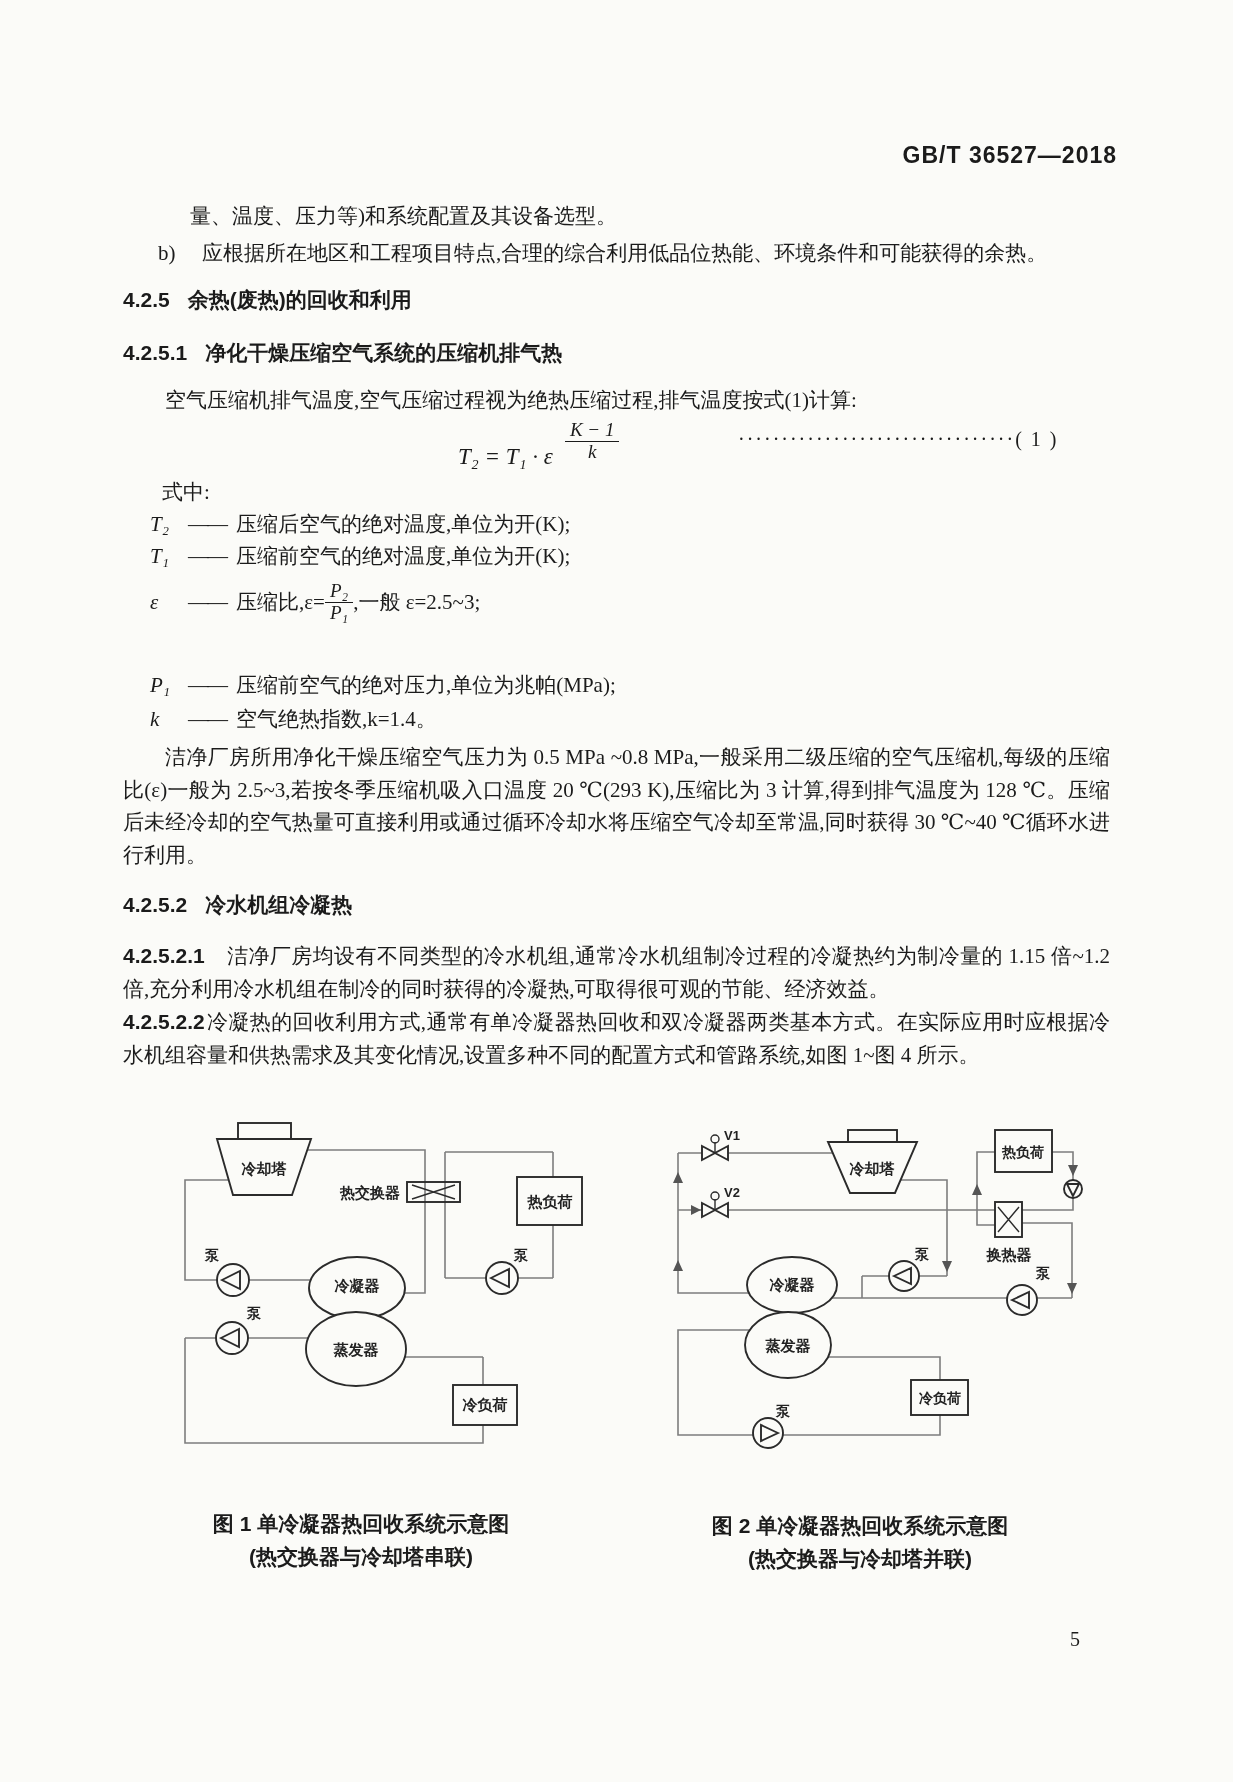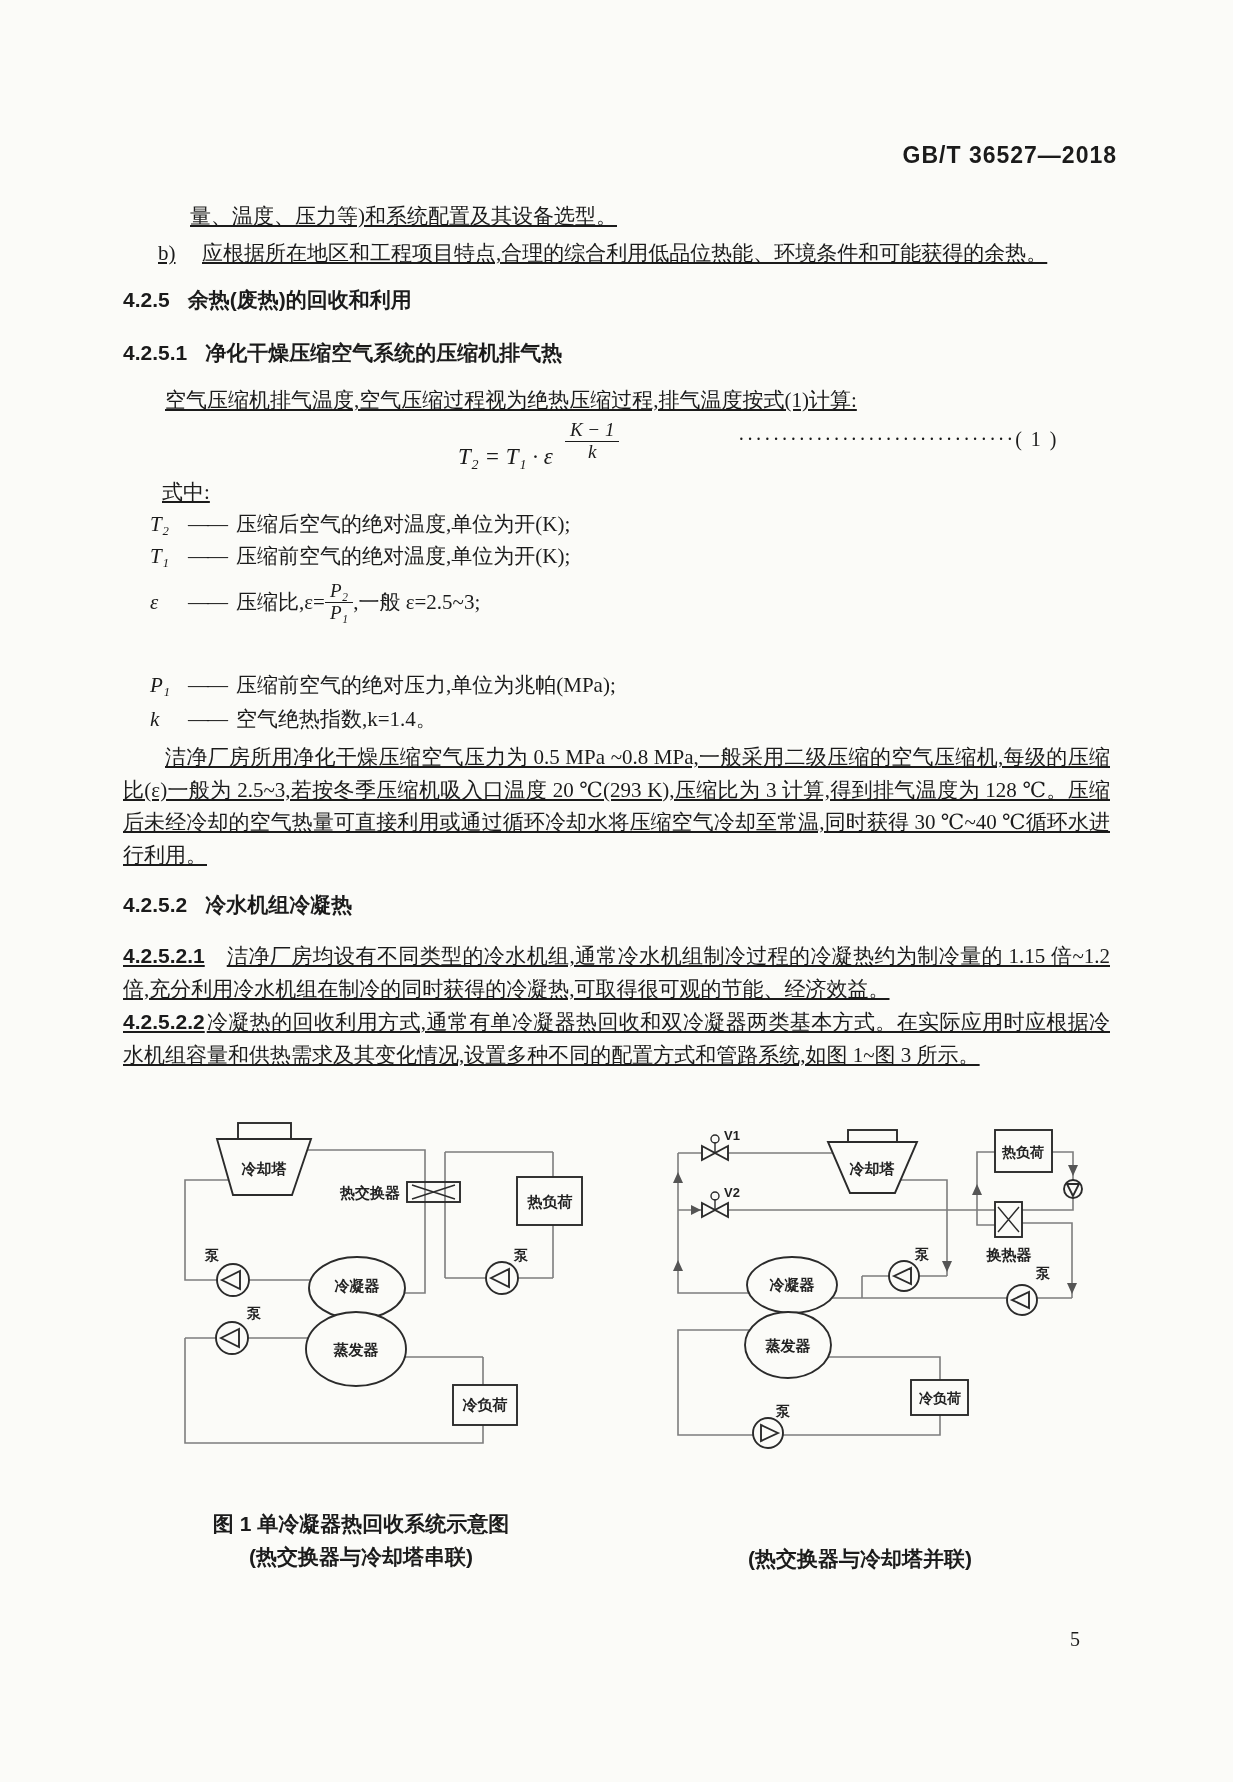--- a/index.html
+++ b/index.html
@@ -6,21 +6,21 @@
   .page{
     position:relative; width:1233px; height:1782px; margin:0 auto;
     background:#fbfbf8; color:#1b1b1b; overflow:hidden;
     font-family:"Liberation Serif","DejaVu Serif",serif;
   }
   .abs{position:absolute;}
   .hdr{
     font-family:"Liberation Sans","DejaVu Sans",sans-serif;
     font-weight:bold; font-size:23px; letter-spacing:1px;
   }
-  .body-text{font-size:21px; line-height:32.5px;text-decoration:underline;}
+  .body-text{font-size:21px; line-height:32.5px;}
   .just{text-align:justify; text-justify:inter-character;}
   .heading{
     font-family:"Liberation Sans","DejaVu Sans",sans-serif;
     font-weight:bold; font-size:21px;
   }
   .heading .num{margin-right:18px;}
   .def-row{position:absolute; left:150px; font-size:21px; white-space:nowrap;}
   .def-row .sym{display:inline-block; width:38px; font-style:italic;}
   .def-row .ddash{margin-right:10px; letter-spacing:-2px;}
   .frac{display:inline-block; vertical-align:middle; text-align:center; line-height:1.1;}
@@ -102,21 +102,21 @@
 
   <div class="abs heading" style="left:123px; top:891px;">
     <span class="num">4.2.5.2</span><span>冷水机组冷凝热</span>
   </div>
 
   <div class="abs body-text just" style="left:123px; top:940px; width:987px;">
     <span class="heading" style="margin-right:22px;">4.2.5.2.1</span><span>洁净厂房均设有不同类型的冷水机组,通常冷水机组制冷过程的冷凝热约为制冷量的 1.15 倍~1.2 倍,充分利用冷水机组在制冷的同时获得的冷凝热,可取得很可观的节能、经济效益。</span>
   </div>
 
   <div class="abs body-text just" style="left:123px; top:1006px; width:987px;">
-    <span class="heading" style="margin-right:2px;">4.2.5.2.2</span><span>冷凝热的回收利用方式,通常有单冷凝器热回收和双冷凝器两类基本方式。在实际应用时应根据冷水机组容量和供热需求及其变化情况,设置多种不同的配置方式和管路系统,如图 1~图 3 所示。</span>
+    <span class="heading" style="margin-right:2px;">4.2.5.2.2</span><span>冷凝热的回收利用方式,通常有单冷凝器热回收和双冷凝器两类基本方式。在实际应用时应根据冷水机组容量和供热需求及其变化情况,设置多种不同的配置方式和管路系统,如图 1~图 4 所示。</span>
   </div>
 
   <svg class="abs" style="left:150px; top:1115px;" width="455" height="350" viewBox="150 1115 455 350">
 
     <g>
       <path class="pipe" d="M300 1150 H425 V1293 H395"></path>
       <path class="pipe" d="M445 1152 H553"></path>
       <path class="pipe" d="M445 1152 V1278"></path>
       <path class="pipe" d="M553 1152 V1278"></path>
       <path class="pipe" d="M445 1278 H553"></path>
@@ -263,17 +263,18 @@
     </g>
     <g>
       <circle class="equip" cx="768" cy="1433" r="15"></circle>
       <polygon class="equip-open" points="778,1433 761,1425 761,1441"></polygon>
       <text x="783" y="1416" font-size="14" text-anchor="middle">泵</text>
     </g>
   </svg>
 
   <div class="abs caption" style="left:151px; top:1489px;">图 1  单冷凝器热回收系统示意图</div>
   <div class="abs caption" style="left:151px; top:1522px;">(热交换器与冷却塔串联)</div>
+  <div class="abs caption" style="left:650px; top:1491px;">图 2  单冷凝器热回收系统示意图</div>
   <div class="abs caption" style="left:650px; top:1524px;">(热交换器与冷却塔并联)</div>
 
   <div class="abs pageno" style="left:1070px; top:1628px;">5</div>
 
 </div>
 
 </body></html>

